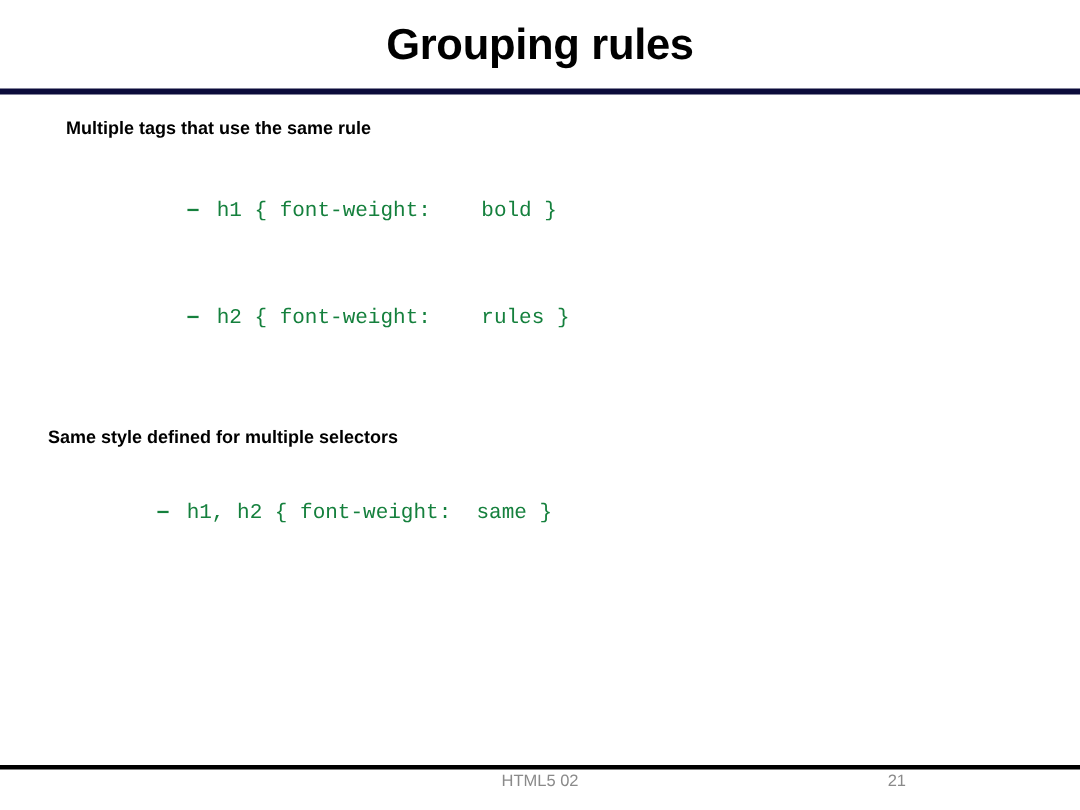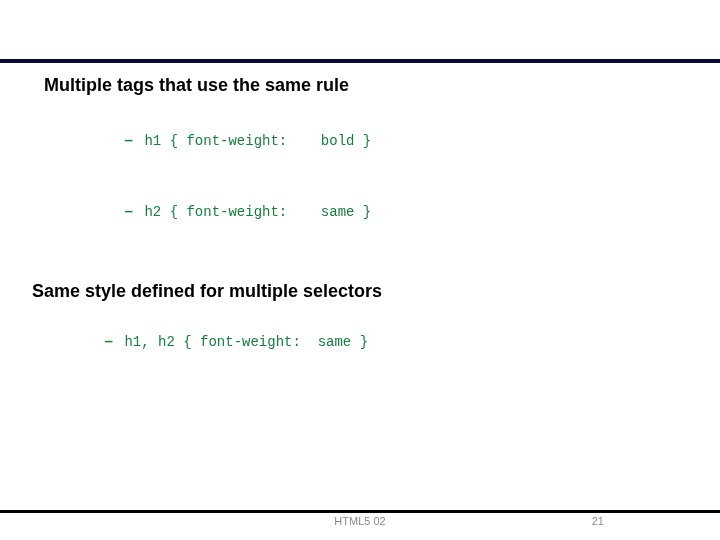--- a/index.html
+++ b/index.html
@@ -51,21 +51,21 @@
   .content {
     position: absolute;
     top: 74px;
     left: 0;
     width: 720px;
   }
 
   .heading {
     font-family: "Liberation Sans", sans-serif;
     font-weight: bold;
-    font-size: 18px;
+    font-size: 12px;
     color: #000000;
     line-height: 22px;
     white-space: nowrap;
   }
 
   .heading-l1 { margin-left: 44px; }
   .heading-l0 { margin-left: 32px; }
 
   .code-line {
     font-family: "Liberation Mono", "DejaVu Sans Mono", monospace;
@@ -129,33 +129,34 @@
     font-size: 11px;
     color: #8a8a8a;
     white-space: nowrap;
   }
 </style>
 </head>
 <body>
 
 <div class="slide">
 
+  <div class="slide-title">Grouping rules</div>
 
   <div class="title-rule"></div>
 
   <div class="content">
 
     <div class="heading heading-l1">Multiple tags that use the same rule</div>
 
     <div class="code-line code-indent-1 gap-1">
       <span class="bullet-dash">–</span><span>h1 { font-weight:    bold }</span>
     </div>
 
     <div class="code-line code-indent-1 gap-2">
-      <span class="bullet-dash">–</span><span>h2 { font-weight:    same }</span>
+      <span class="bullet-dash">–</span><span>h2 { font-weight:    rules }</span>
     </div>
 
     <div class="heading heading-l0 gap-block">Same style defined for multiple selectors</div>
 
     <div class="code-line code-indent-2 gap-small">
       <span class="bullet-dash">–</span><span>h1, h2 { font-weight:  same }</span>
     </div>
 
   </div>
 

